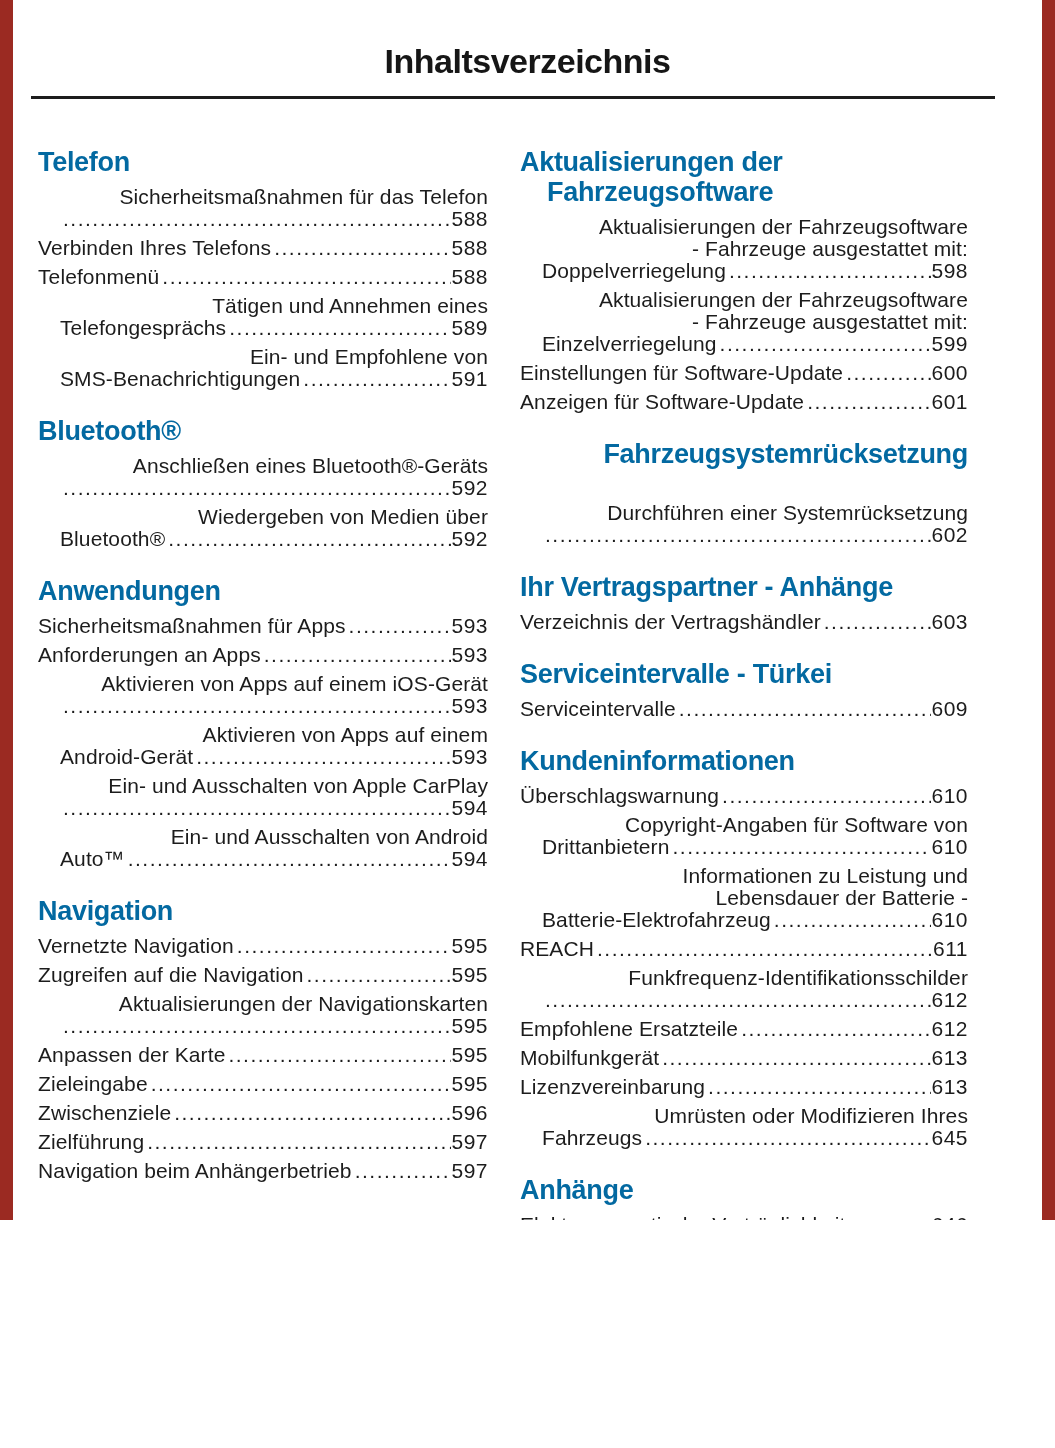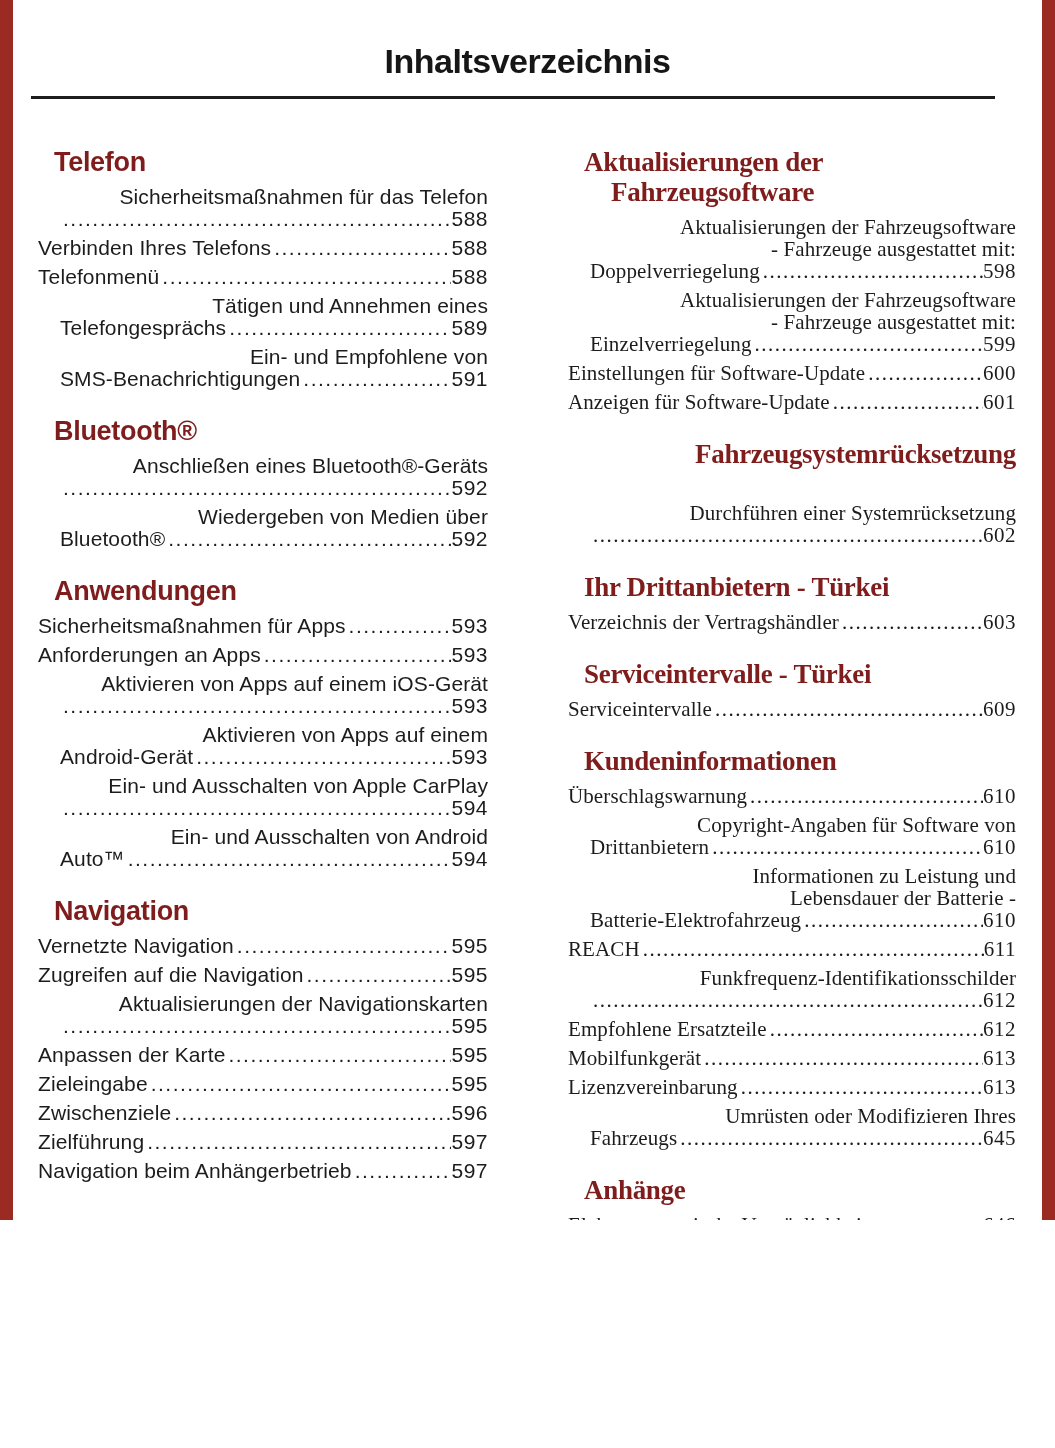--- a/index.html
+++ b/index.html
@@ -35,29 +35,29 @@
     position: absolute;
     top: 96px;
     left: 31px;
     width: 964px;
     height: 3px;
     background: #1d1d1d;
   }
 
   .col { position: absolute; top: 147px; }
   .col-left  { left: 38px;  width: 450px; }
-  .col-right { left: 568px; width: 448px; font-family: Liberation Serif, serif; }
+  .col-right { left: 520px; width: 448px; }
 
   .section-heading {
     font-size: 27px;
     line-height: 30px;
     font-weight: 800;
     letter-spacing: -0.3px;
-    color: #7f1d1d;
-    margin: 26px 0 9px 16px;
+    color: #0369a1;
+    margin: 26px 0 9px 0;
   }
   .col .section-heading:first-child { margin-top: 0; }
   .section-heading .h-indent { padding-left: 27px; }
   .section-heading.extra-gap { margin-bottom: 33px; text-align: right; }
 
   .entry {
     font-size: 21px;
     line-height: 22px;
     letter-spacing: 0.1px;
     margin-bottom: 7px;
@@ -309,21 +309,21 @@
         <div>Fahrzeugsystemrücksetzung</div>
       </div>
       <div class="entry">
         <div class="entry-line">Durchführen einer Systemrücksetzung</div>
         <div class="entry-last cont">
           <span class="dots">................................................................................................................................................................</span>
           <span class="pgnum">602</span>
         </div>
       </div>
       <div class="section-heading">
-        <div>Ihr Drittanbietern - Türkei</div>
+        <div>Ihr Vertragspartner - Anhänge</div>
       </div>
       <div class="entry">
         <div class="entry-last">
           <span class="lead">Verzeichnis der Vertragshändler</span>
           <span class="dots">................................................................................................................................................................</span>
           <span class="pgnum">603</span>
         </div>
       </div>
       <div class="section-heading">
         <div>Serviceintervalle - Türkei</div>

